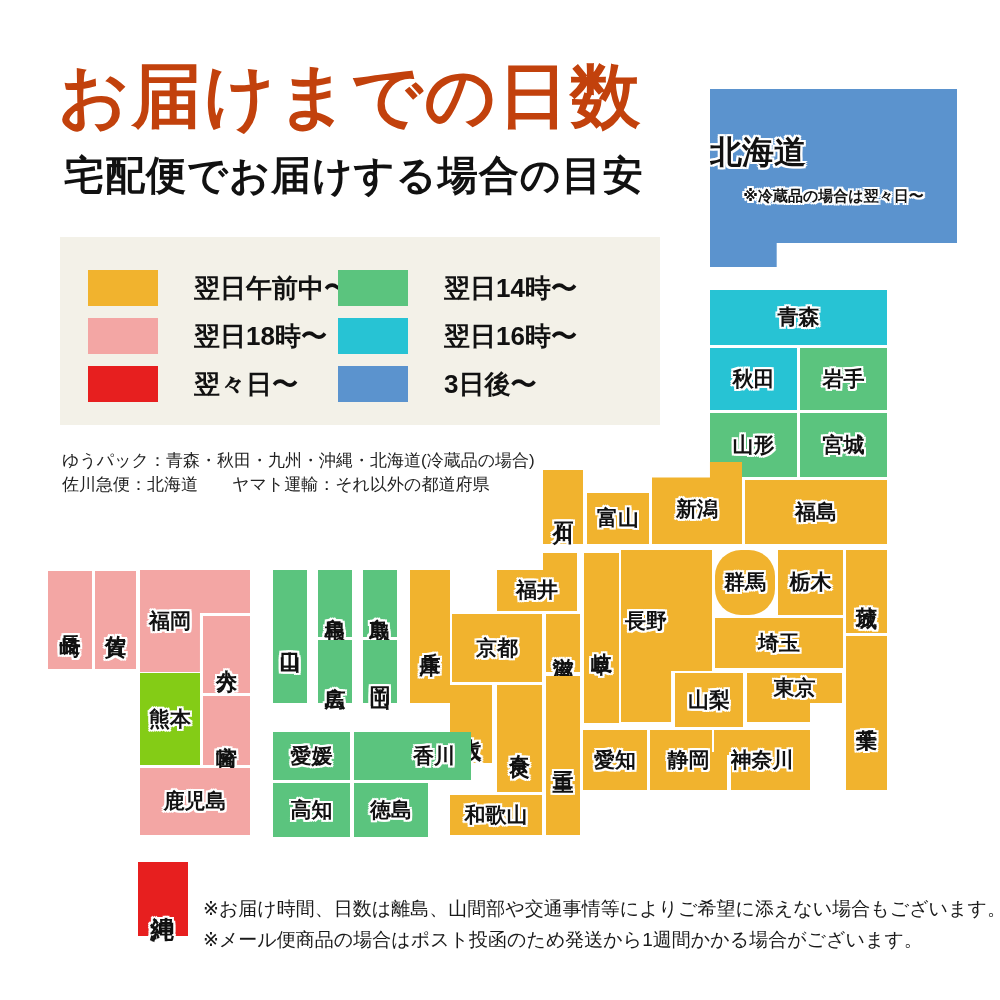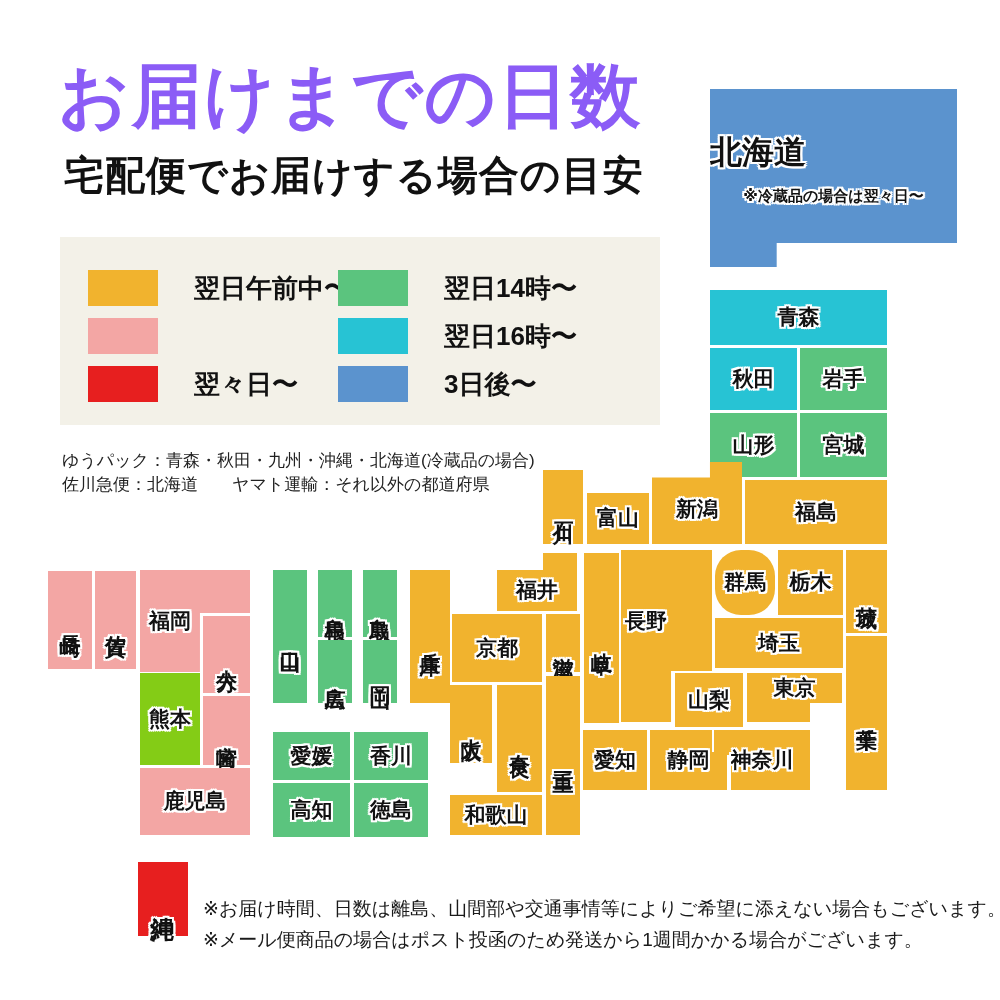--- a/index.html
+++ b/index.html
@@ -1,19 +1,19 @@
 <!DOCTYPE html>
 <html><head>
 <meta charset="utf-8">
 <style>
   html,body{margin:0;padding:0;background:#fff;}
   .page{position:relative;width:1000px;height:1000px;background:#ffffff;overflow:hidden;
         font-family:"Liberation Sans","DejaVu Sans",sans-serif;}
   .title{position:absolute;left:58px;top:50px;font-family:"Liberation Serif","DejaVu Serif",serif;
-         font-weight:bold;font-size:70px;color:#8b5cf6;letter-spacing:2px;white-space:nowrap;}
+         font-weight:bold;font-size:70px;color:#c2410c;letter-spacing:2px;white-space:nowrap;}
   .subtitle{position:absolute;left:64px;top:148px;font-family:"Liberation Serif","DejaVu Serif",serif;
          font-weight:bold;font-size:40px;color:#111;letter-spacing:1px;white-space:nowrap;}
   .legend-panel{position:absolute;left:60px;top:237px;width:600px;height:188px;background:#f3f1e8;}
   .legend-row{position:absolute;height:36px;display:flex;align-items:center;}
   .swatch{display:inline-block;width:70px;height:36px;margin-right:36px;flex:0 0 auto;}
   .legend-label{font-size:26px;font-weight:bold;color:#111;white-space:nowrap;}
   .carrier-notes{position:absolute;left:62px;top:449px;font-size:17px;line-height:24px;color:#222;}
   .footer-notes{position:absolute;left:203px;top:893px;font-size:19px;line-height:31px;color:#1a1a1a;white-space:nowrap;}
   #map .pref{position:absolute;display:flex;align-items:center;justify-content:center;}
   .lbl{font-weight:bold;color:#111;font-size:21px;line-height:1.05;white-space:nowrap;
@@ -32,20 +32,21 @@
   <div class="title">お届けまでの日数</div>
   <div class="subtitle">宅配便でお届けする場合の目安</div>
 
   <div class="legend-panel">
     <div class="legend-row" style="left:28px;top:33px">
       <span class="swatch" style="background: rgb(241, 179, 46);"></span>
       <span class="legend-label">翌日午前中〜</span>
     </div>
     <div class="legend-row" style="left:28px;top:81px">
       <span class="swatch" style="background: rgb(243, 166, 164);"></span>
+      <span class="legend-label">翌日18時〜</span>
     </div>
     <div class="legend-row" style="left:28px;top:129px">
       <span class="swatch" style="background: rgb(231, 31, 31);"></span>
       <span class="legend-label">翌々日〜</span>
     </div>
     <div class="legend-row" style="left:278px;top:33px">
       <span class="swatch" style="background: rgb(91, 196, 126);"></span>
       <span class="legend-label">翌日14時〜</span>
     </div>
     <div class="legend-row" style="left:278px;top:81px">
@@ -172,21 +173,21 @@
       </div>
       <div class="pref" style="left: 318px; top: 640px; width: 34px; height: 63px; background: rgb(91, 196, 126);">
         <span class="lbl vert">広島</span>
       </div>
       <div class="pref" style="left: 363px; top: 640px; width: 34px; height: 63px; background: rgb(91, 196, 126);">
         <span class="lbl vert">岡山</span>
       </div>
       <div class="pref" style="left: 273px; top: 732px; width: 77px; height: 48px; background: rgb(91, 196, 126);">
         <span class="lbl">愛媛</span>
       </div>
-      <div class="pref" style="left: 354px; top: 732px; width: 74px; height: 48px; background: rgb(91, 196, 126);">
+      <div class="pref" style="left: 354px; top: 732px; width: 74px; height: 48px; background: rgb(91, 196, 126); padding-left: 43px;">
         <span class="lbl">香川</span>
       </div>
       <div class="pref" style="left: 273px; top: 783px; width: 77px; height: 54px; background: rgb(91, 196, 126); align-items: center;">
         <span class="lbl">高知</span>
       </div>
       <div class="pref" style="left: 354px; top: 783px; width: 74px; height: 54px; background: rgb(91, 196, 126);">
         <span class="lbl">徳島</span>
       </div>
       <div class="pref" style="left: 48px; top: 571px; width: 44px; height: 98px; background: rgb(243, 166, 164);">
         <span class="lbl vert">長崎</span>

